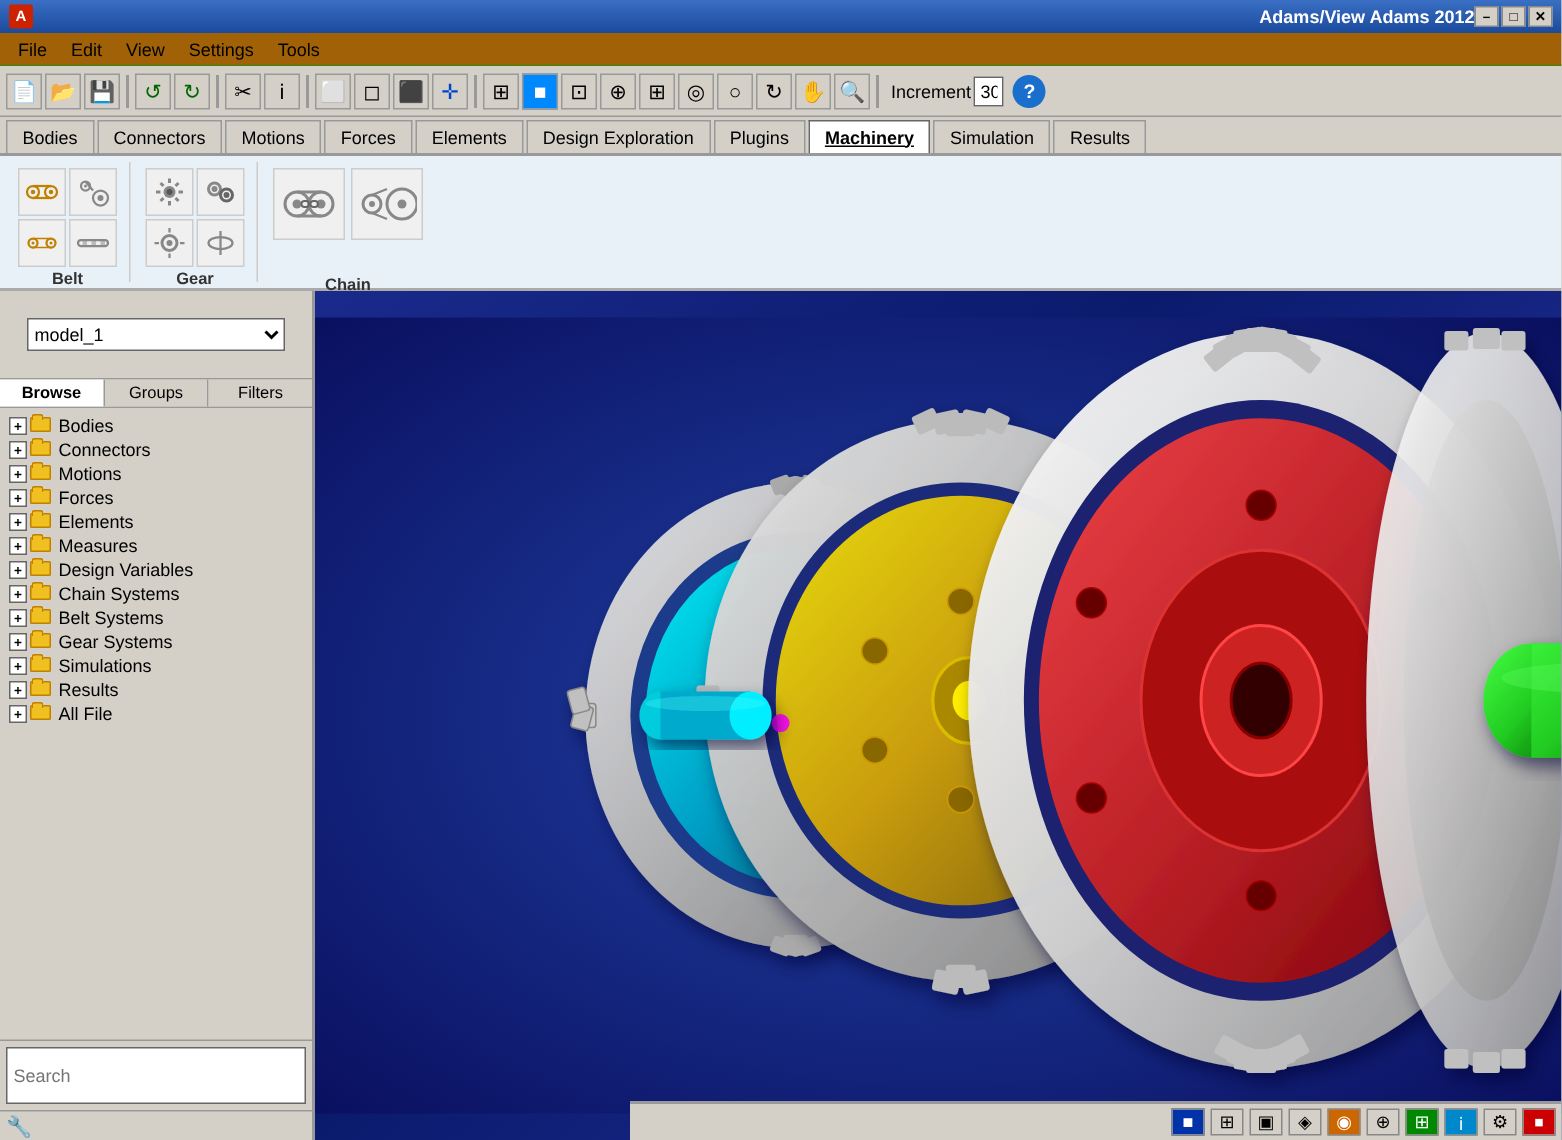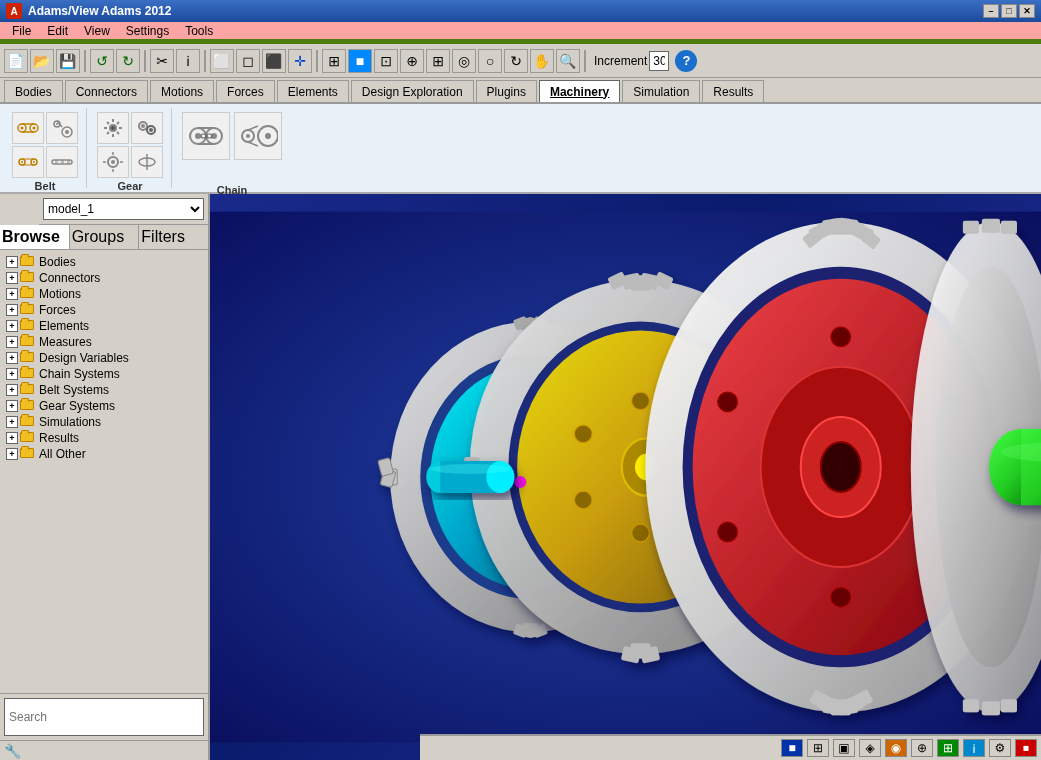--- a/index.html
+++ b/index.html
@@ -14,36 +14,36 @@
       align-items: center;
       padding: 0 6px;
       font-size: 12px;
       font-weight: bold;
     }
     #title-bar .title-icon {
       width: 16px; height: 16px; background: #cc2200; border-radius: 2px;
       margin-right: 6px; display: flex; align-items: center; justify-content: center;
       font-size: 10px; color: white; font-weight: bold;
     }
-    #title-bar .title-text { flex: 1; }
+    #title-bar .title-text { flex: 1; text-align: right; }
     #title-bar .window-controls { display: flex; gap: 2px; }
     .wc-btn {
       width: 16px; height: 14px; background: #d4d0c8; border: 1px solid #888;
       font-size: 9px; display: flex; align-items: center; justify-content: center;
       cursor: pointer; color: #000;
     }
 
     
     #menu-bar {
-      background: #fca5a5;
+      background: #a16207;
       height: 22px;
       display: flex;
       align-items: center;
       padding: 0 4px;
-      border-bottom: 5px solid #4d7c0f;
+      border-bottom: 1px solid #4d7c0f;
     }
     .menu-item {
       padding: 2px 8px;
       cursor: pointer;
       font-size: 12px;
     }
 
     
     #toolbar {
       background: #d4d0c8;
@@ -143,36 +143,35 @@
     
     #left-panel {
       width: 210px;
       background: #d4d0c8;
       border-right: 2px solid #999;
       display: flex;
       flex-direction: column;
       flex-shrink: 0;
     }
     #model-selector {
-      padding: 4px;
+      padding: 18px;
       border-bottom: 1px solid #999;
-      margin-left: 39px;
     }
     #model-selector select {
       width: 100%; height: 22px; font-size: 12px;
       background: white; border: 1px solid #666;
     }
     #panel-tabs {
       display: flex;
       border-bottom: 1px solid #999;
     }
     .panel-tab {
       flex: 1; padding: 3px 2px;
-      text-align: left; border-right: 1px solid #999;
-      cursor: pointer; font-size: 16px; background: #d4d0c8;
+      text-align: center; border-right: 1px solid #999;
+      cursor: pointer; font-size: 11px; background: #d4d0c8;
     }
     .panel-tab:last-child { border-right: none; }
     .panel-tab.active { background: white; font-weight: bold; }
 
     #tree-view {
       flex: 1;
       overflow-y: auto;
       padding: 4px 2px;
     }
     .tree-item {
@@ -548,21 +547,21 @@
         <div class="tree-folder-icon">
             <div class="folder-yellow"></div>
           </div>
         <span>Results</span>
       </div>
       <div class="tree-item">
         <div class="tree-expand">+</div>
         <div class="tree-folder-icon">
             <div class="folder-yellow"></div>
           </div>
-        <span>All Other</span>
+        <span>All File</span>
       </div>
     </div>
     <div id="search-area">
       <input type="text" placeholder="Search" style="">
     </div>
     <div id="status-bar-left">
       <span class="status-icon">🔧</span>
     </div>
   </div>
 

